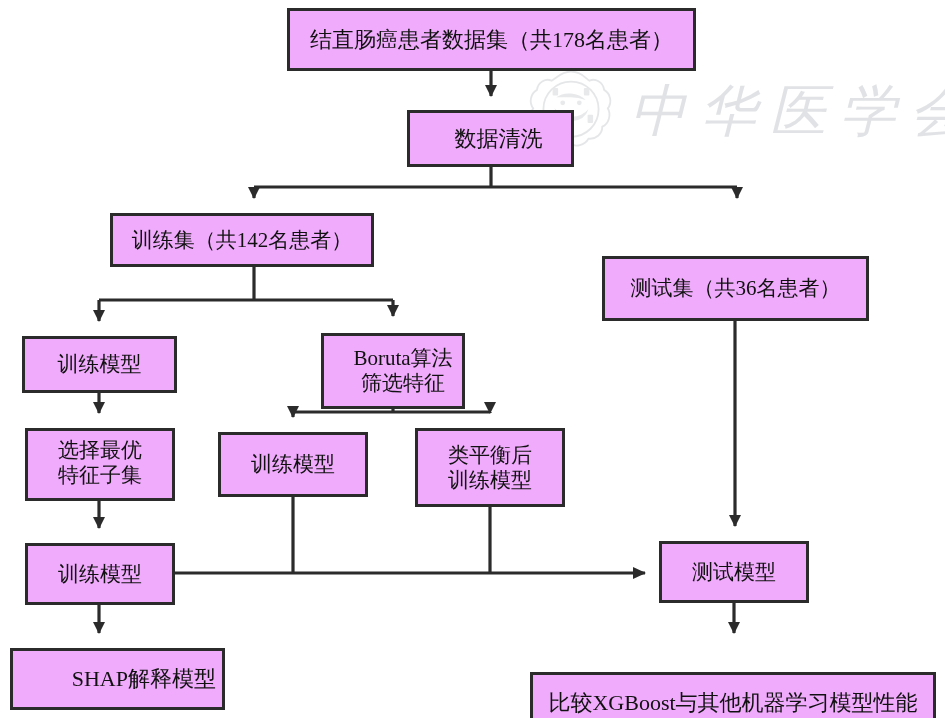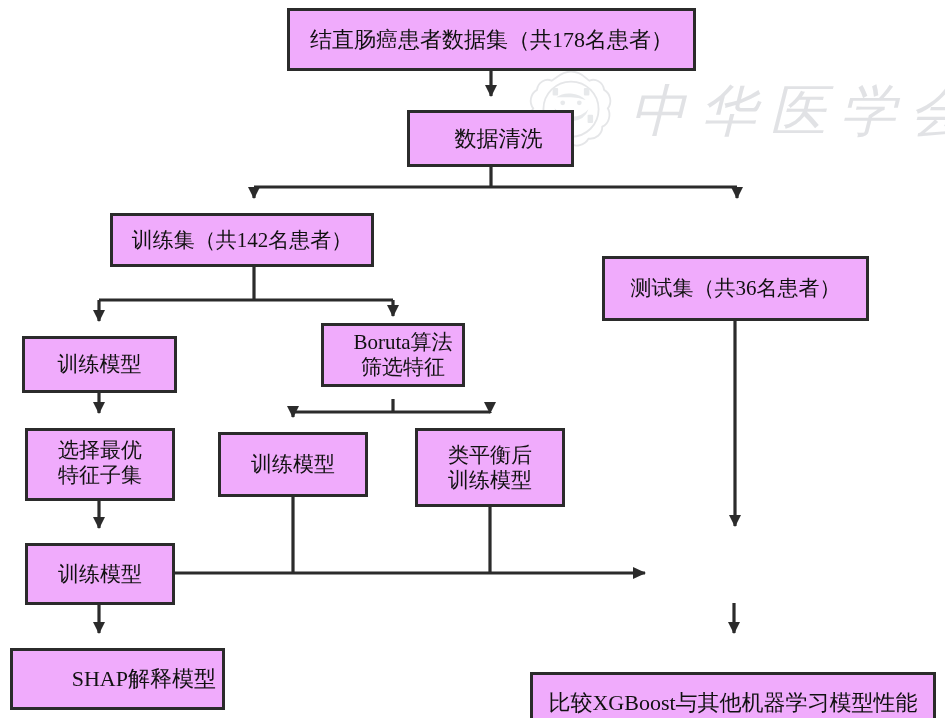--- a/index.html
+++ b/index.html
@@ -161,21 +161,21 @@
   </div>
 
   <div class="node fs-21" style="left:602px; top:213px; width:267px; height:65px;margin-top:43px;">
     <span class="node-label">测试集（共36名患者）</span>
   </div>
 
   <div class="node fs-21" style="left:22px; top:336px; width:155px; height:57px;">
     <span class="node-label">训练模型</span>
   </div>
 
-  <div class="node fs-21" style="left:321px; top:323px; width:144px; height:64px;padding-left:20px;">
+  <div class="node fs-21" style="left:321px; top:333px; width:144px; height:76px;padding-left:20px;">
     <span class="node-label">Boruta算法
 筛选特征</span>
   </div>
 
   <div class="node fs-21" style="left:25px; top:428px; width:150px; height:73px;font-family:Liberation Mono, monospace;">
     <span class="node-label">选择最优
 特征子集</span>
   </div>
 
   <div class="node fs-21" style="left:218px; top:432px; width:150px; height:65px;">
@@ -184,20 +184,23 @@
 
   <div class="node fs-21" style="left:415px; top:428px; width:150px; height:79px;">
     <span class="node-label">类平衡后
 训练模型</span>
   </div>
 
   <div class="node fs-21" style="left:25px; top:543px; width:150px; height:62px;">
     <span class="node-label">训练模型</span>
   </div>
 
+  <div class="node fs-21" style="left:659px; top:541px; width:150px; height:62px;">
+    <span class="node-label">测试模型</span>
+  </div>
 
   <div class="node fs-22" style="left:10px; top:648px; width:215px; height:62px;justify-content:flex-end;">
     <span class="node-label">SHAP解释模型</span>
   </div>
 
   <div class="node fs-22" style="left:530px; top:672px; width:406px; height:62px;">
     <span class="node-label">比较XGBoost与其他机器学习模型性能</span>
   </div>
 
 </div>

